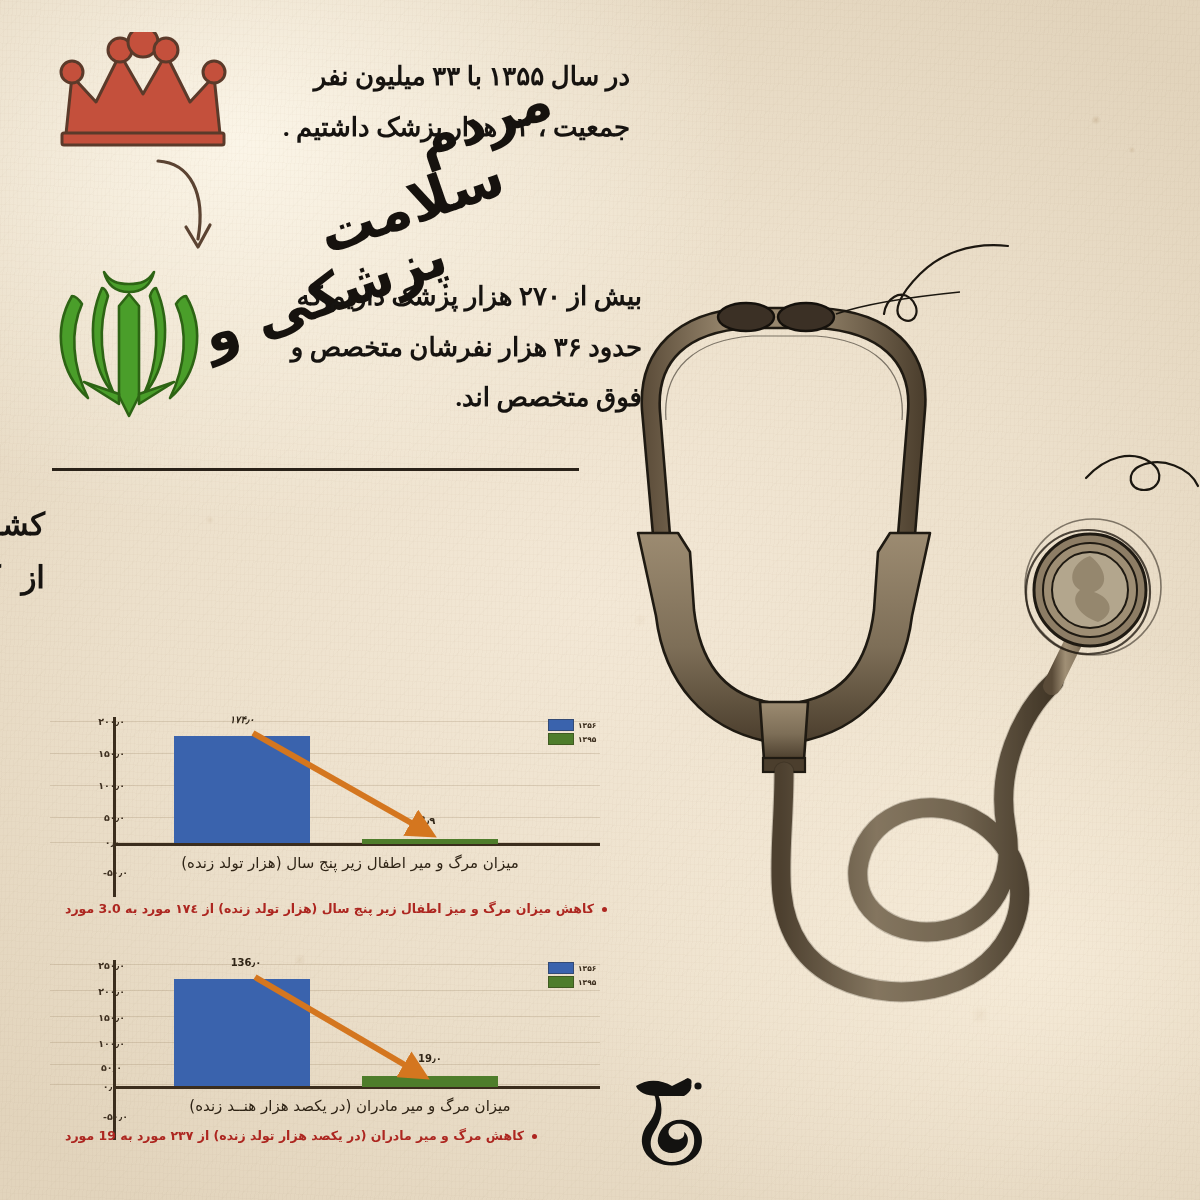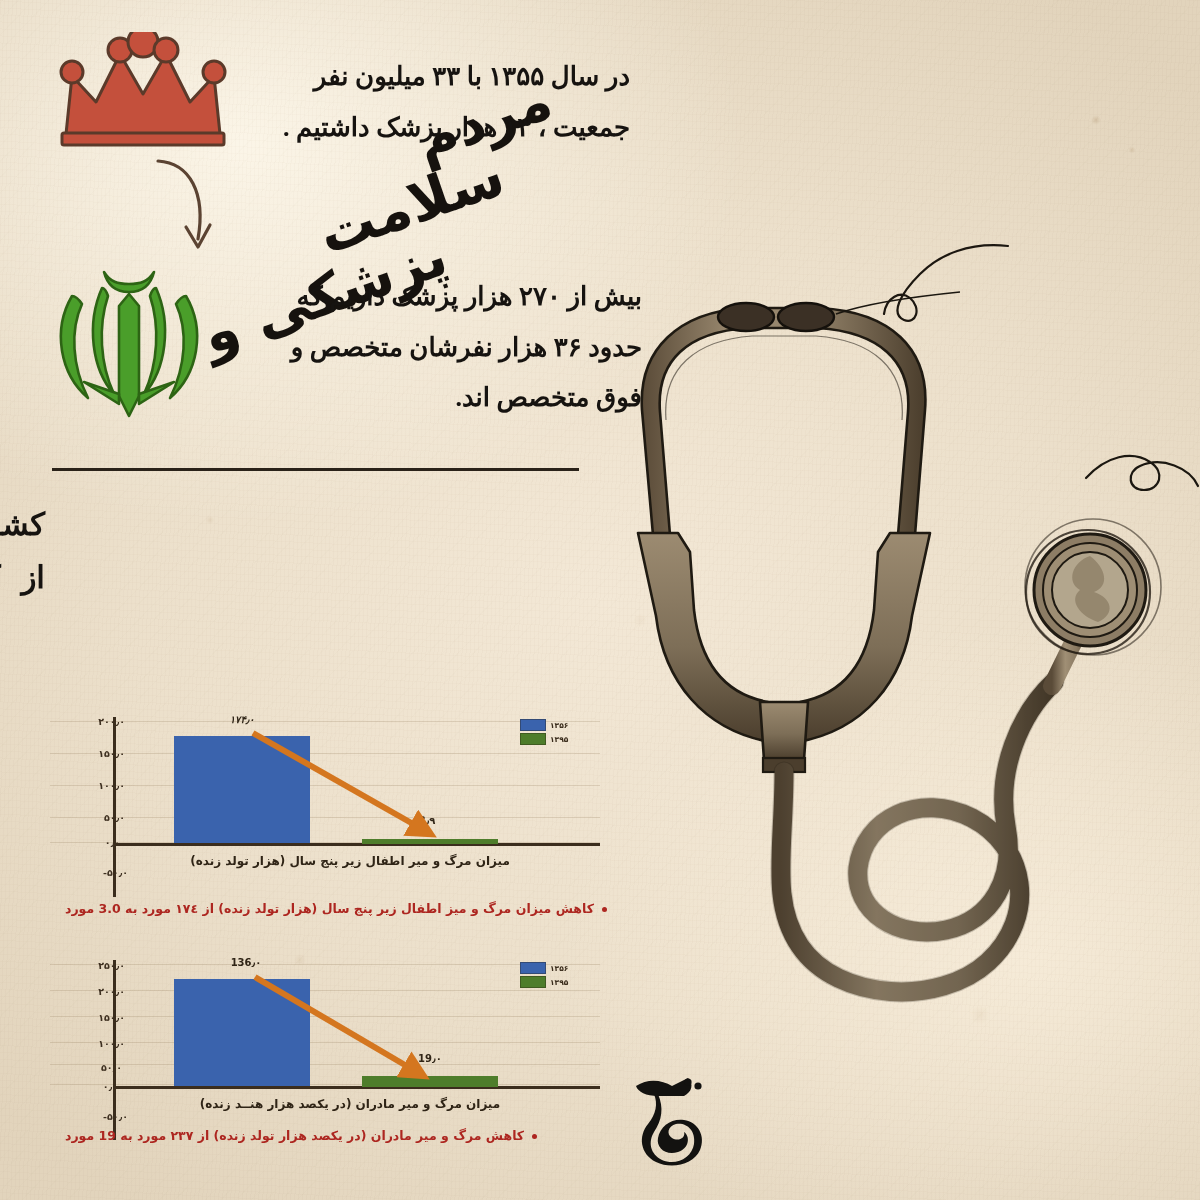--- a/index.html
+++ b/index.html
@@ -65,22 +65,22 @@
   .chart-box{left:50px;}
   .chart{position:relative;}
   .ytick{position:absolute;right:0;font-size:9.5px;color:#3d2f20;font-weight:bold;
          letter-spacing:.3px;white-space:nowrap;text-align:left;}
   .gridline{position:absolute;left:0;right:0;height:1px;background:rgba(130,105,72,.20);}
   .axis-y{position:absolute;width:3px;background:#3b2d1d;}
   .axis-x{position:absolute;height:3px;background:#3b2d1d;}
   .bar-blue{position:absolute;background:#3a63ad;}
   .bar-green{position:absolute;background:#4e7d2b;}
   .barlabel{position:absolute;font-size:10px;font-weight:bold;color:#2f2416;white-space:nowrap;}
-  .xlabel{position:absolute;font-size:12px;font-weight:bold;color:#2f2416;white-space:nowrap;}
-  .legend{position:absolute;}
+  .xlabel{position:absolute;font-size:15px;font-weight:normal;color:#2f2416;white-space:nowrap;}
+  .legend{position:absolute;margin-left:28px;}
   .legend-row{display:flex;flex-direction:row-reverse;align-items:center;gap:4px;margin-bottom:2px;justify-content:flex-end;}
   .legend-sw{width:24px;height:10px;display:inline-block;border:1px solid rgba(40,30,15,.35);}
   .legend-tx{font-size:7.5px;font-weight:bold;color:#3a2c1c;letter-spacing:.2px;}
   .caption{position:absolute;color:#ad2620;font-weight:bold;font-size:12.5px;
            white-space:nowrap;direction:rtl;}
   .bullet{display:inline-block;width:5px;height:5px;border-radius:50%;background:#ad2620;
           vertical-align:middle;margin-left:8px;}
 </style>
 </head>
 <body>

